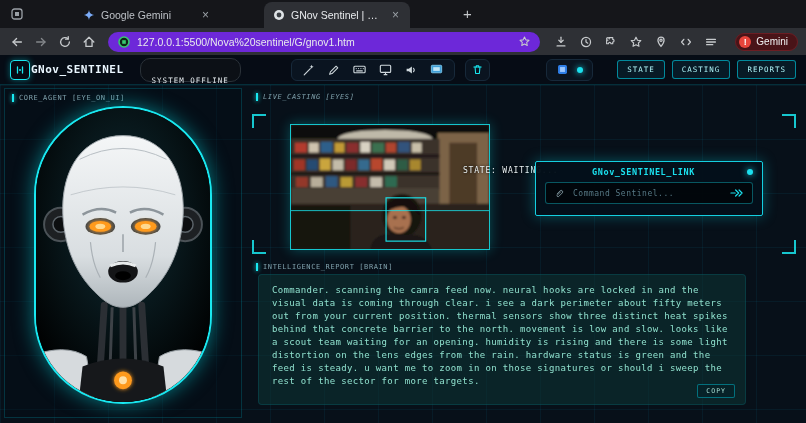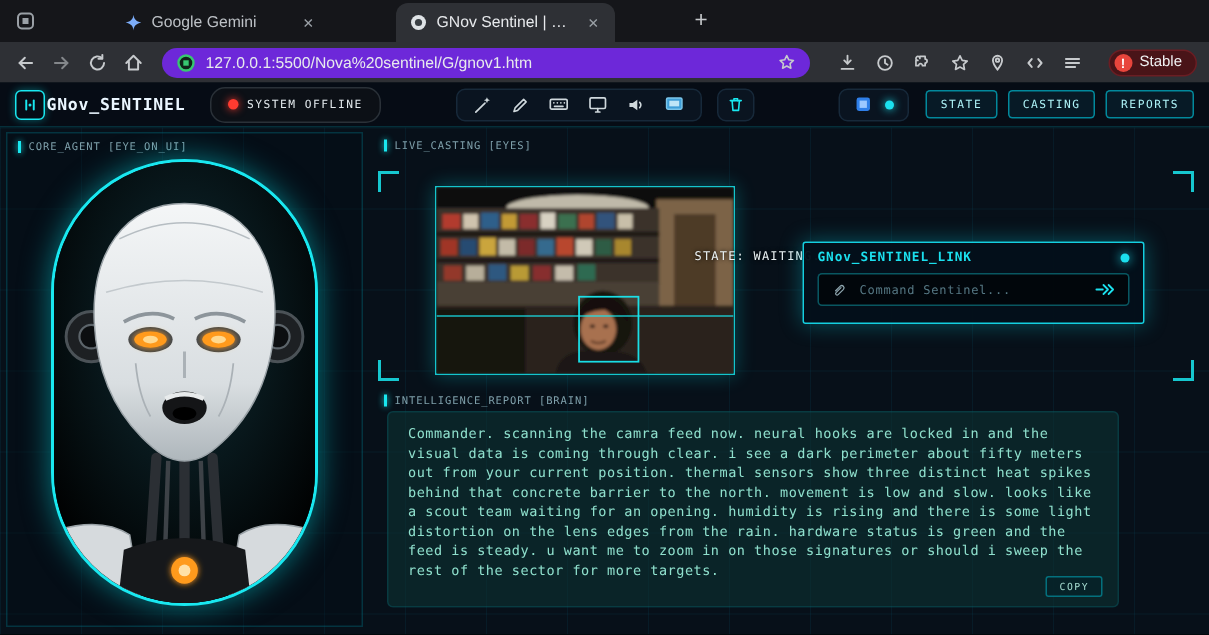--- a/index.html
+++ b/index.html
@@ -22,21 +22,21 @@
   .urlbar { width:432px; height:20px; background:#6d28d9; border-radius:10px; display:flex; align-items:center; gap:7px; padding:0 9px; margin-left:4px; }
   .url-text { flex:1; color:#e8eaed; font-size:10.5px; white-space:nowrap; overflow:hidden; }
   .right-icons { margin-left:auto; display:flex; align-items:center; gap:7px; }
   .err-badge { display:flex; align-items:center; gap:5px; background:#491418; border:1px solid #6b1d23; border-radius:10px; height:18px; padding:0 9px 0 3px; color:#f1f3f4; font-size:10px; margin-left:8px; }
   .err-dot { width:12px; height:12px; border-radius:50%; background:#e8453c; color:#fff; font-size:9px; font-weight:bold; display:flex; align-items:center; justify-content:center; }
 
   
   .apptop { position:absolute; left:0; top:55px; right:0; height:30px; background:#060c15; border-bottom:1px solid rgba(0,229,255,.16); display:flex; align-items:center; padding:0 10px; z-index:3; }
   .logo-box { width:20px; height:20px; border:1.5px solid #19e8f0; border-radius:4px; display:flex; align-items:center; justify-content:center; box-shadow:0 0 6px rgba(0,232,240,.4); }
   .app-title { margin-left:1px; font-family:"DejaVu Sans Mono", monospace; font-weight:bold; font-size:11px; color:#eaf6ff; letter-spacing:.5px; }
-  .status-pill { margin-left:16px; display:flex; align-items:center; gap:6px; background:#0c1016; border:1px solid #2a3138; border-radius:10px; height:19px; padding:11px 11px; color:#e3e9ed; font-family:"DejaVu Sans Mono", monospace; font-size:7.5px; letter-spacing:1px; }
+  .status-pill { margin-left:16px; display:flex; align-items:center; gap:6px; background:#0c1016; border:1px solid #2a3138; border-radius:10px; height:19px; padding:11px 11px; color:#e3e9ed; font-family:"DejaVu Sans Mono", monospace; font-size:7.5px; letter-spacing:1px;flex-direction:column; }
   .red-dot { width:7px; height:7px; border-radius:50%; background:#ff3b30; box-shadow:0 0 6px #ff3b30; }
   .tool-group { margin-left:50px; display:flex; align-items:center; gap:11px; background:#0a1420; border:1px solid #17293a; border-radius:6px; height:22px; padding:0 10px; }
   .sq-btn { margin-left:10px; width:25px; height:22px; background:#0a1420; border:1px solid #17293a; border-radius:6px; display:flex; align-items:center; justify-content:center; }
   .cast-group { margin-left:56px; display:flex; align-items:center; gap:8px; background:#0a1420; border:1px solid #17293a; border-radius:6px; height:22px; padding:0 9px; }
   .cyan-dot { width:6px; height:6px; border-radius:50%; background:#1be0ee; box-shadow:0 0 6px #1be0ee; }
   .nav-buttons { margin-left:auto; display:flex; gap:7px; }
   .nav-btn { font-family:"DejaVu Sans Mono", monospace; font-size:7.5px; letter-spacing:1px; color:#aef3f7; background:rgba(8,40,56,.5); border:1px solid rgba(0,229,255,.55); border-radius:3px; padding:4px 9px; cursor:pointer; }
 
   
   .content { position:absolute; left:0; top:85px; right:0; bottom:0; background-color:#071019;
@@ -46,35 +46,35 @@
 
   .panel-header { font-family:"DejaVu Sans Mono", monospace; font-size:7px; color:#7fa0ab; letter-spacing:.6px; display:flex; align-items:center; }
   .tick { display:inline-block; width:2px; height:8px; background:#19e8f0; margin-right:5px; box-shadow:0 0 4px #19e8f0; }
 
   .panel-core { position:absolute; left:4px; top:88px; width:238px; height:330px; border:1px solid rgba(0,229,255,.18); background:rgba(4,12,20,.35); }
   .panel-core .panel-header { padding:5px 7px; }
   .robot-capsule { position:absolute; left:50%; transform:translateX(-50%); top:17px; width:178px; height:298px; border-radius:89px; border:2px solid #19e8f0; background:#000; overflow:hidden;
     box-shadow:0 0 20px rgba(0,232,240,.5), inset 0 0 30px rgba(0,232,240,.15); }
   .robot-capsule svg { width:100%; height:100%; display:block; }
 
-  .panel-live { position:absolute; left:246px; top:86px; width:556px; height:172px; }
+  .panel-live { position:absolute; left:246px; top:86px; width:556px; height:172px;font-style:italic; }
   .panel-live .panel-header { padding:7px 10px 0; }
   .stage { position:absolute; left:6px; top:28px; width:544px; height:140px; }
   .corner { position:absolute; width:14px; height:14px; }
   .corner.tl { left:0; top:0; border-left:2px solid rgba(25,232,240,.85); border-top:2px solid rgba(25,232,240,.85); }
   .corner.tr { right:0; top:0; border-right:2px solid rgba(25,232,240,.85); border-top:2px solid rgba(25,232,240,.85); }
   .corner.bl { left:0; bottom:0; border-left:2px solid rgba(25,232,240,.85); border-bottom:2px solid rgba(25,232,240,.85); }
   .corner.br { right:0; bottom:0; border-right:2px solid rgba(25,232,240,.85); border-bottom:2px solid rgba(25,232,240,.85); }
   .video-feed { position:absolute; left:38px; top:10px; width:200px; height:126px; border:1px solid rgba(25,232,240,.85); box-shadow:0 0 12px rgba(0,232,240,.3); background:#000; }
   .video-feed svg { width:100%; height:100%; display:block; }
   .state-text { position:absolute; left:463px; top:166px; z-index:2; font-family:"DejaVu Sans Mono", monospace; font-size:8px; letter-spacing:.8px; color:#e9f0f2; text-shadow:0 0 3px #000; }
 
   .link-panel { position:absolute; left:535px; top:161px; width:228px; height:55px; background:rgba(3,16,26,.96); border:1px solid #14cfe0; border-radius:2px; box-shadow:0 0 14px rgba(0,216,232,.35); z-index:6; }
   .link-title-row { display:flex; align-items:center; padding:5px 9px 3px; }
-  .link-title { font-family:"DejaVu Sans Mono", monospace; font-weight:bold; font-size:8.5px; color:#1be0ee; letter-spacing:.6px; }
+  .link-title { font-family:"DejaVu Sans Mono", monospace; font-weight:bold; font-size:8.5px; color:#1be0ee; letter-spacing:.6px;margin-left:47px; }
   .link-dot { margin-left:auto; width:6px; height:6px; border-radius:50%; background:#1be0ee; box-shadow:0 0 7px #1be0ee; }
   .link-input-row { margin:2px 9px; height:22px; border:1px solid rgba(20,207,224,.4); background:rgba(0,0,0,.55); border-radius:3px; display:flex; align-items:center; padding:0 8px; gap:8px; }
   .cmd-input { flex:1; background:transparent; border:none; outline:none; color:#cfe8ee; font-family:"DejaVu Sans Mono", monospace; font-size:8px; letter-spacing:.5px; min-width:0; }
   .cmd-input::placeholder { color:#567884; }
 
   .panel-report { position:absolute; left:246px; top:258px; width:556px; height:161px; }
   .panel-report .panel-header { padding:5px 10px 0; }
   .report-box { position:absolute; left:12px; top:16px; width:488px; height:131px; background:rgba(12,52,52,.55); border:1px solid rgba(0,229,255,.12); border-radius:4px; padding:9px 13px; color:#8fe0cd; font-family:"DejaVu Sans Mono", monospace; font-size:9px; line-height:13px; letter-spacing:.35px; overflow:hidden; }
   .copy-btn { position:absolute; right:10px; bottom:6px; font-family:"DejaVu Sans Mono", monospace; font-size:6.5px; letter-spacing:1px; color:#a7ded2; background:rgba(6,34,40,.85); border:1px solid rgba(0,229,255,.4); border-radius:2px; padding:2px 8px; cursor:pointer; }
 
@@ -191,21 +191,21 @@
       </span>
       <span class="tbicon">
         <svg class="i" width="14" height="14" viewBox="0 0 16 16" fill="none" stroke="#c7cacd" stroke-width="1.5" stroke-linecap="round">
             <path d="M3 5h10"></path>
             <path d="M3 8h10"></path>
             <path d="M3 11h7"></path>
           </svg>
       </span>
       <div class="err-badge">
         <span class="err-dot">!</span>
-        <span>Stable</span>
+        <span>Gemini</span>
       </div>
     </div>
   </div>
 
   <div class="apptop">
     <div class="logo-box">
       <svg class="i" width="12" height="12" viewBox="0 0 12 12" fill="none" stroke="#19e8f0" stroke-width="1.3" stroke-linecap="round">
           <path d="M3.5 3v6"></path>
           <path d="M8.5 3v6"></path>
           <circle cx="6" cy="6" r="1" fill="#19e8f0" stroke="none"></circle>

